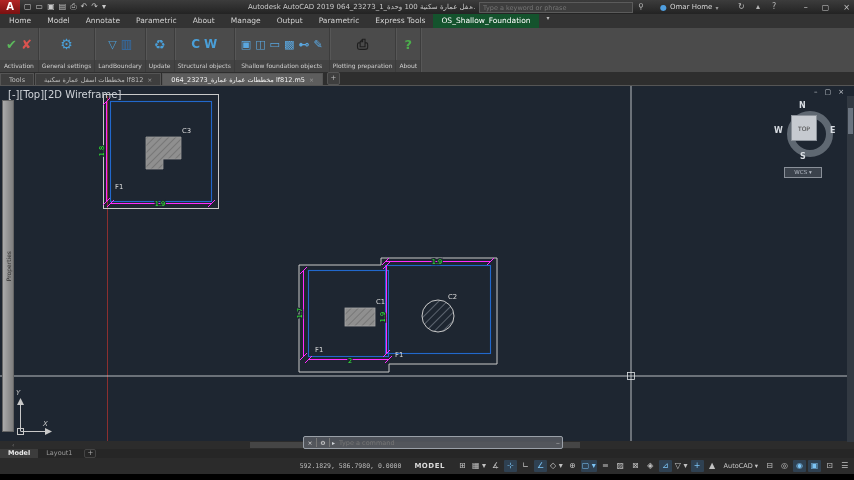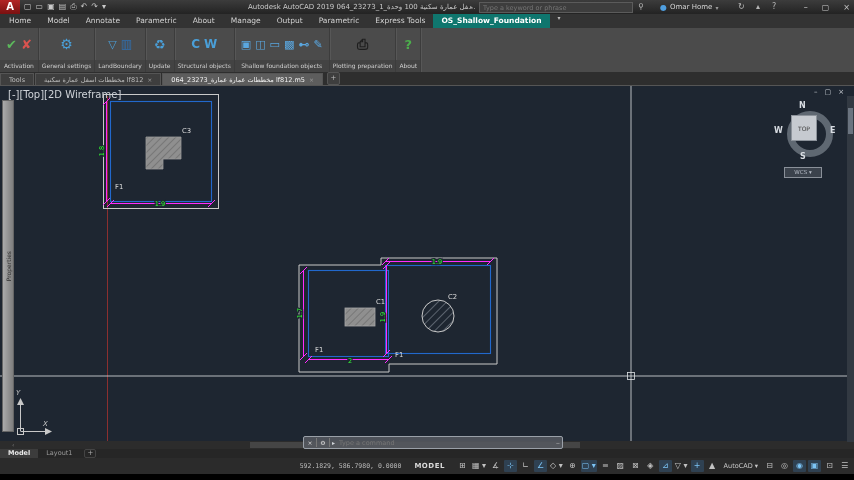--- a/index.html
+++ b/index.html
@@ -25,21 +25,21 @@
   .user .avatar{color:#4f9fe0;font-size:8px;}
   .user .uname{font-size:7px;color:#d5d5d5;}
   .user .caret{font-size:6px;color:#9a9a9a;}
   .winbtns{position:absolute;right:4px;top:0;height:14px;display:flex;gap:14px;align-items:center;}
   .winbtns span{color:#c9c9c9;font-size:8px;}
 
   
   .rtabs{position:absolute;left:0;top:14px;width:854px;height:14px;background:#333333;
     display:flex;padding-left:1px;box-sizing:border-box;}
   .rtab{font-size:7.5px;color:#d2d2d2;padding:2px 8px;line-height:10px;}
-  .rtab.active{background:#0f766e;color:#fff;font-weight:bold;}
+  .rtab.active{background:#14532d;color:#fff;}
   .rtab-dd{font-size:6px;color:#bbb;margin-left:8px;padding-bottom:3px;}
 
   
   .rpanel{position:absolute;left:0;top:28px;width:854px;height:44px;background:#4b4b4b;display:flex;}
   .rgroup{display:flex;flex-direction:column;border-right:1px solid #3c3c3c;box-shadow:1px 0 0 #575757;}
   .gicons{flex:1;display:flex;align-items:center;justify-content:center;gap:4px;padding:0 6px;}
   .gic{line-height:1;}
   .glabel{height:12px;line-height:12px;font-size:6px;color:#cfcfcf;text-align:center;
     background:#434343;padding:0 3px;white-space:nowrap;}
 

